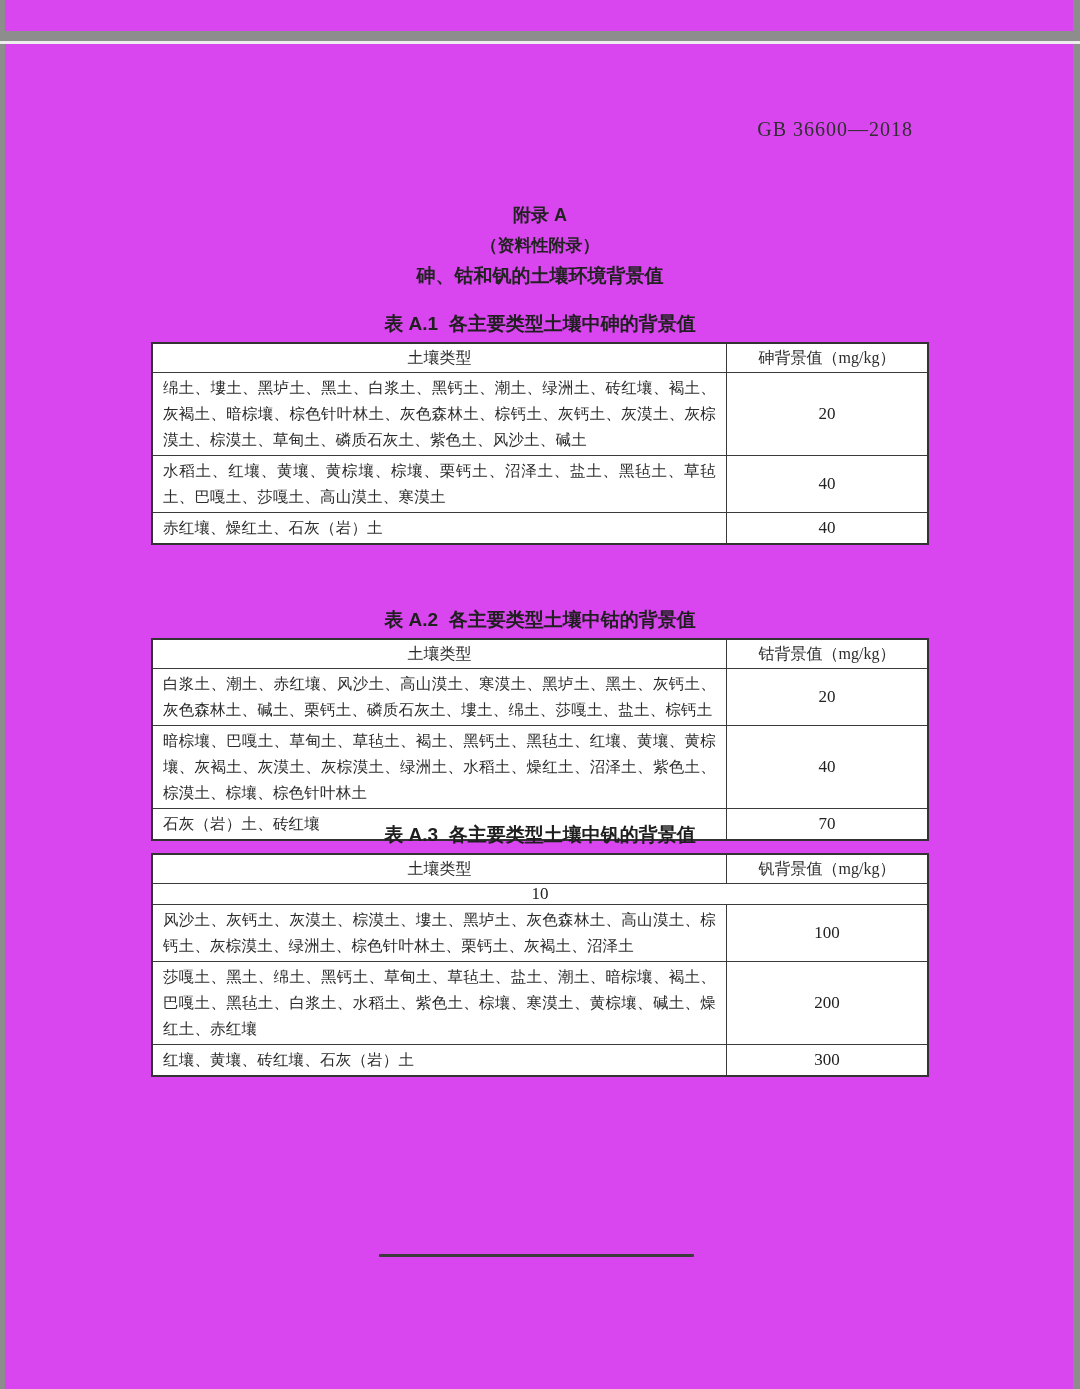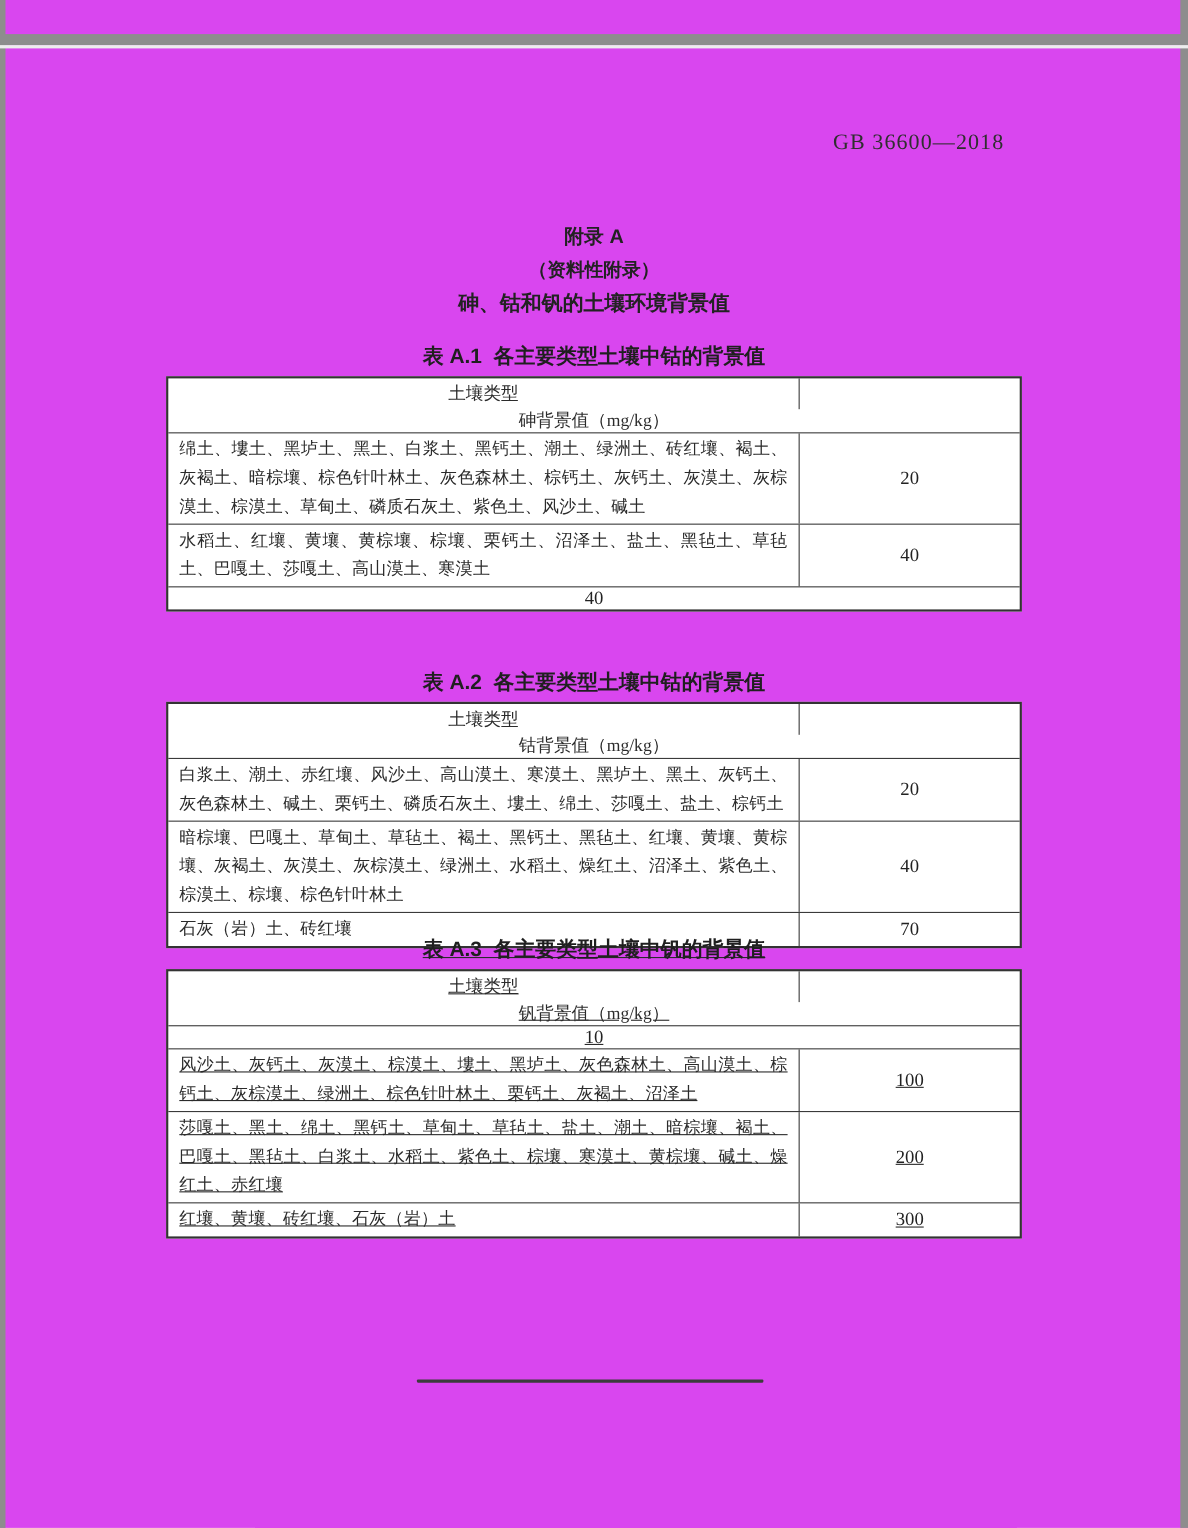--- a/index.html
+++ b/index.html
@@ -47,33 +47,33 @@
   }
   .appendix-label { top: 203px; font-size: 18px; }
   .appendix-note  { top: 234px; font-size: 17px; }
   .appendix-title { top: 263px; font-size: 19px; }
   
   .table-block {
     position: absolute; left: 0; width: 1080px;
   }
   .tb0 { top: 311px; }
   .tb1 { top: 567px; margin-top: 40px; }
-  .tb2 { top: 850px; text-decoration: underline; }
+  .tb2 { top: 822px; }
   .table-caption {
     width: 1080px; height: 24px; text-align: center;
     font-family: "Liberation Sans", "DejaVu Sans", sans-serif;
     font-weight: bold; font-size: 19px; color: #1f1f1f;
     white-space: pre;
   }
   .soil-table {
     width: 778px; margin: 7px auto 0; box-sizing: border-box;
     border: 2px solid #333333; background: #ffffff;
   }
   .t-row { display: flex; border-top: 1.5px solid #3a3a3a; }
-  .t-row.header-row { border-top: none; flex-direction: column; }
+  .t-row.header-row { border-top: none; }
   .c1 {
     width: 574px; box-sizing: border-box;
     border-right: 1.5px solid #3a3a3a;
   }
   .c2 {
     flex: 1; display: flex; align-items: center; justify-content: center;
   }
   .header-row .c1, .header-row .c2 {
     height: 28px; display: flex; align-items: center; justify-content: center;
     font-size: 16px; color: #2b2b2b;
@@ -104,35 +104,36 @@
   <div class="page-gap-shadow"></div>
 
   <div class="std-code">GB 36600—2018</div>
 
   <div class="center-line appendix-label">附录 A</div>
   <div class="center-line appendix-note">（资料性附录）</div>
   <div class="center-line appendix-title">砷、钴和钒的土壤环境背景值</div>
 
   <div id="tables-root">
       <div class="table-block tb0">
-        <div class="table-caption">表 A.1  各主要类型土壤中钴的背景值</div>
+        <div class="table-caption">表 A.1  各主要类型土壤中砷的背景值</div>
         <div class="soil-table">
           <div class="t-row header-row">
             <div class="c1">土壤类型</div>
             <div class="c2">砷背景值（mg/kg）</div>
           </div>
           <div class="t-row">
             <div class="c1 soil-cell">绵土、塿土、黑垆土、黑土、白浆土、黑钙土、潮土、绿洲土、砖红壤、褐土、灰褐土、暗棕壤、棕色针叶林土、灰色森林土、棕钙土、灰钙土、灰漠土、灰棕漠土、棕漠土、草甸土、磷质石灰土、紫色土、风沙土、碱土</div>
             <div class="c2 value-cell">20</div>
           </div>
           <div class="t-row">
             <div class="c1 soil-cell">水稻土、红壤、黄壤、黄棕壤、棕壤、栗钙土、沼泽土、盐土、黑毡土、草毡土、巴嘎土、莎嘎土、高山漠土、寒漠土</div>
             <div class="c2 value-cell">40</div>
           </div>
           <div class="t-row">
+            <div class="c1 soil-cell">赤红壤、燥红土、石灰（岩）土</div>
             <div class="c2 value-cell">40</div>
           </div>
         </div>
       </div>
       <div class="table-block tb1">
         <div class="table-caption">表 A.2  各主要类型土壤中钴的背景值</div>
         <div class="soil-table">
           <div class="t-row header-row">
             <div class="c1">土壤类型</div>
             <div class="c2">钴背景值（mg/kg）</div>

